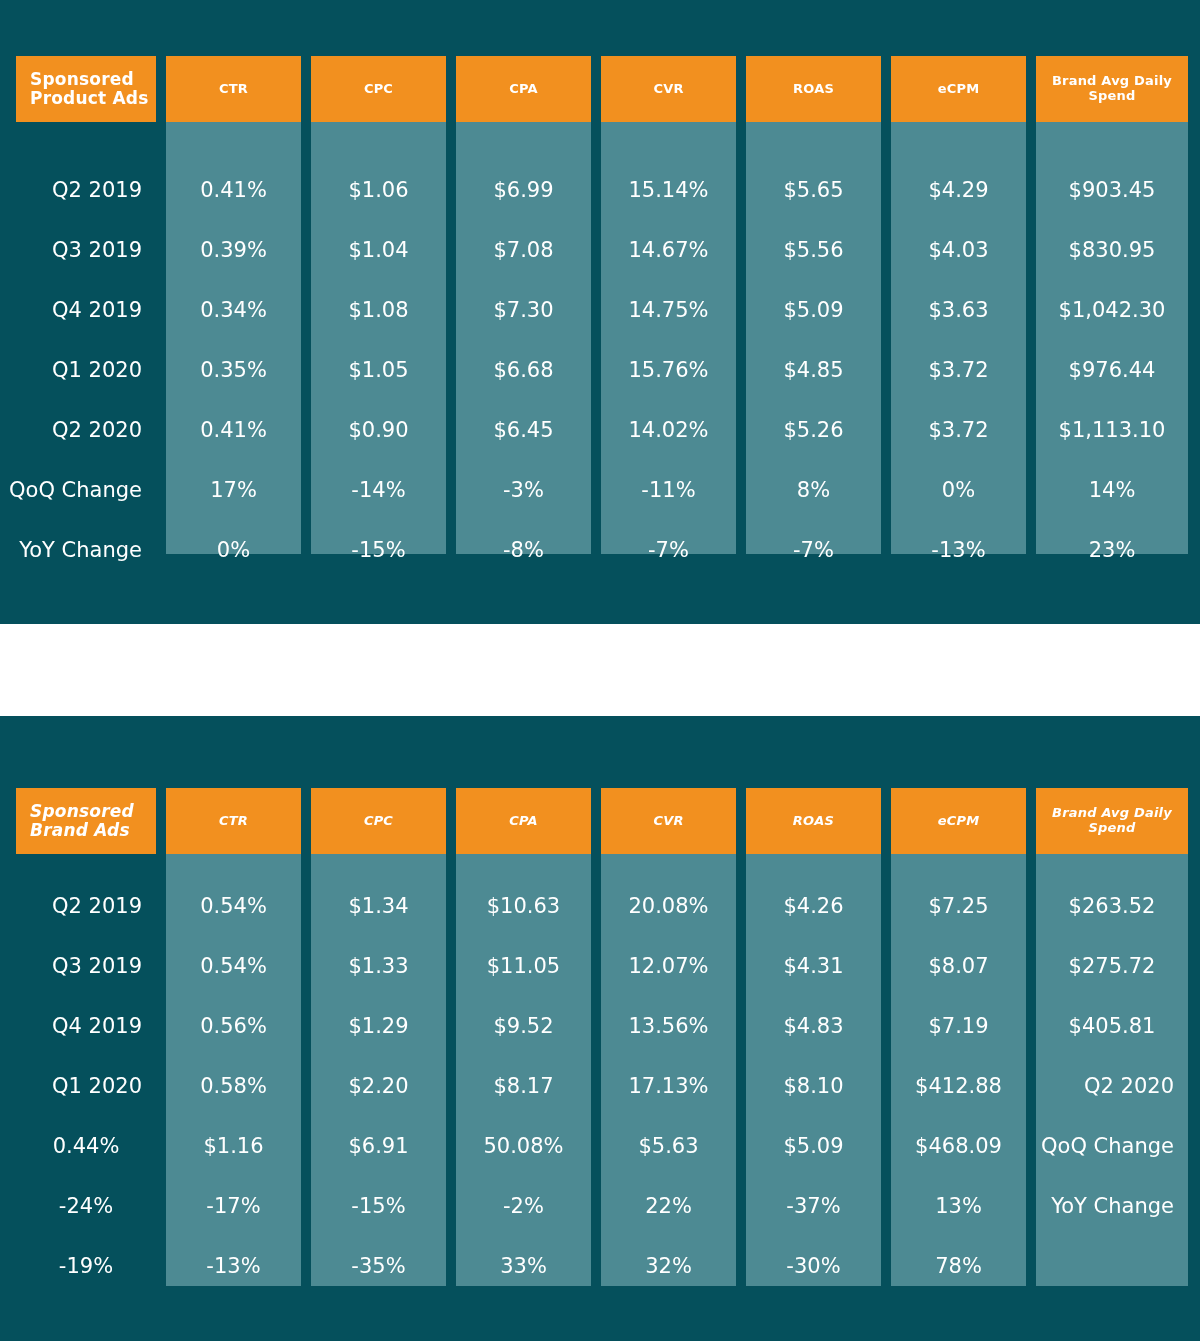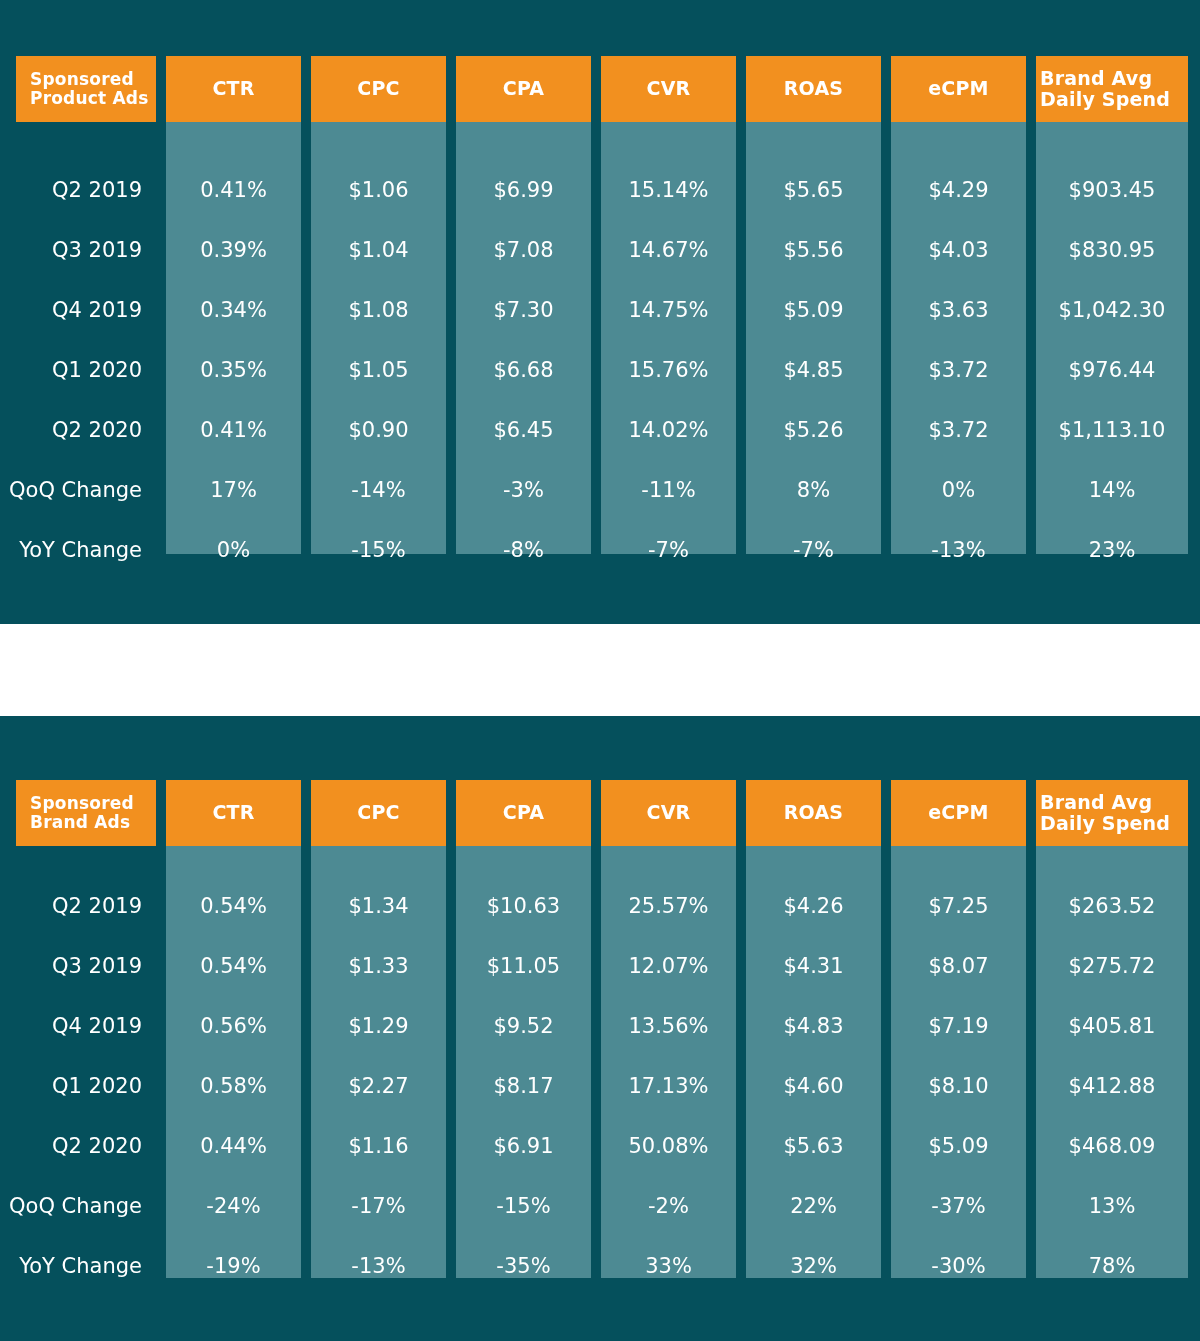--- a/index.html
+++ b/index.html
@@ -36,37 +36,38 @@
   
   .table-grid {
     position: absolute;
     left: 16px;
     right: 13px;
     display: grid;
     grid-template-columns: 140px repeat(6, 135px) 152px;
     column-gap: 10px;
   }
   .panel-1 .table-grid { top: 56px; }
-  .panel-2 .table-grid { top: 64px; }
+  .panel-2 .table-grid { top: 72px; font-style: italic; }
 
   
   .hdr-row {
     display: contents;
   }
   .hdr-cell {
     background: #f2901f;
     color: #ffffff;
     font-weight: bold;
-    font-size: 19px;
+    font-size: 13px;
     line-height: 1.12;
     letter-spacing: 0.2px;
     height: 66px;
     display: flex;
     align-items: center;
     justify-content: center;
+    text-align: center;
     box-sizing: border-box;
     padding: 2px 4px;
   }
   .hdr-cell.corner {
     font-size: 17px;
     padding-left: 14px;
     justify-content: flex-start;
     text-align: left;
   }
 
@@ -233,21 +234,21 @@
         <div class="colbody"></div>
       </div>
     </div>
 
     <div class="values">
 
       <div class="cell rowlabel">Q2 2019</div>
       <div class="cell">0.54%</div>
       <div class="cell">$1.34</div>
       <div class="cell">$10.63</div>
-      <div class="cell">25.57%</div>
+      <div class="cell">20.08%</div>
       <div class="cell">$4.26</div>
       <div class="cell">$7.25</div>
       <div class="cell last-col">$263.52</div>
 
       <div class="cell rowlabel">Q3 2019</div>
       <div class="cell">0.54%</div>
       <div class="cell">$1.33</div>
       <div class="cell">$11.05</div>
       <div class="cell">12.07%</div>
       <div class="cell">$4.31</div>
@@ -258,24 +259,23 @@
       <div class="cell">0.56%</div>
       <div class="cell">$1.29</div>
       <div class="cell">$9.52</div>
       <div class="cell">13.56%</div>
       <div class="cell">$4.83</div>
       <div class="cell">$7.19</div>
       <div class="cell last-col">$405.81</div>
 
       <div class="cell rowlabel">Q1 2020</div>
       <div class="cell">0.58%</div>
-      <div class="cell">$2.27</div>
+      <div class="cell">$2.20</div>
       <div class="cell">$8.17</div>
       <div class="cell">17.13%</div>
-      <div class="cell">$4.60</div>
       <div class="cell">$8.10</div>
       <div class="cell last-col">$412.88</div>
 
       <div class="cell rowlabel">Q2 2020</div>
       <div class="cell">0.44%</div>
       <div class="cell">$1.16</div>
       <div class="cell">$6.91</div>
       <div class="cell">50.08%</div>
       <div class="cell">$5.63</div>
       <div class="cell">$5.09</div>

